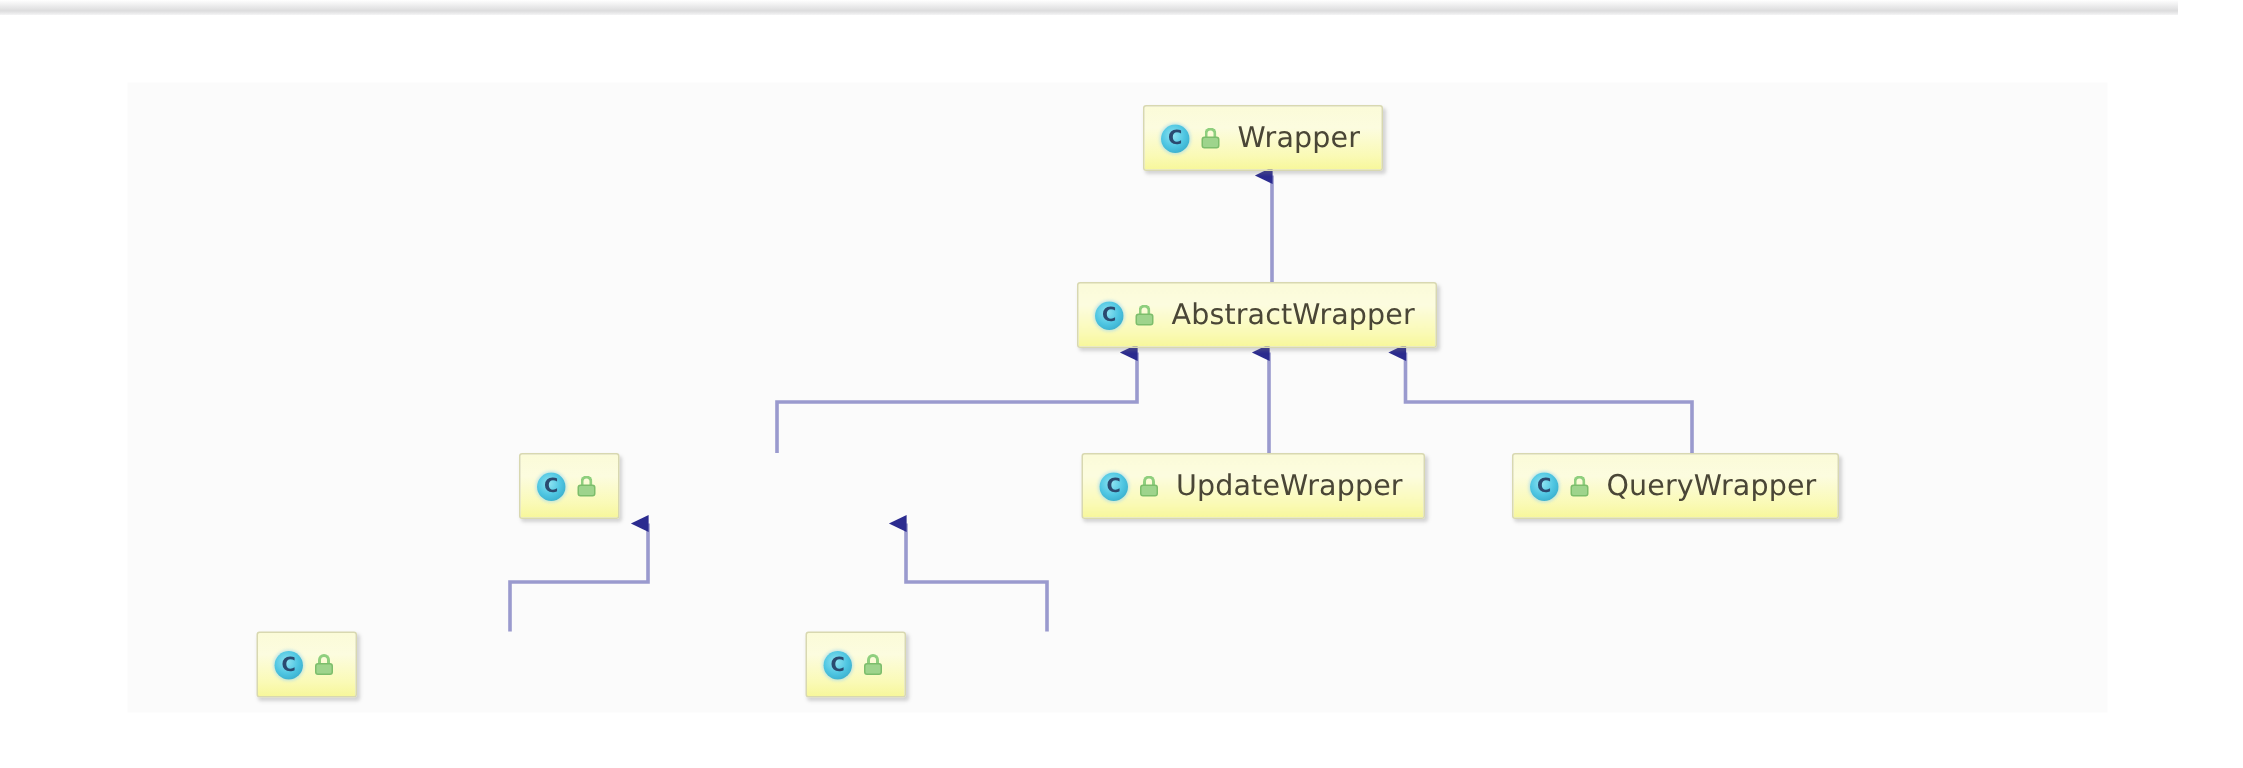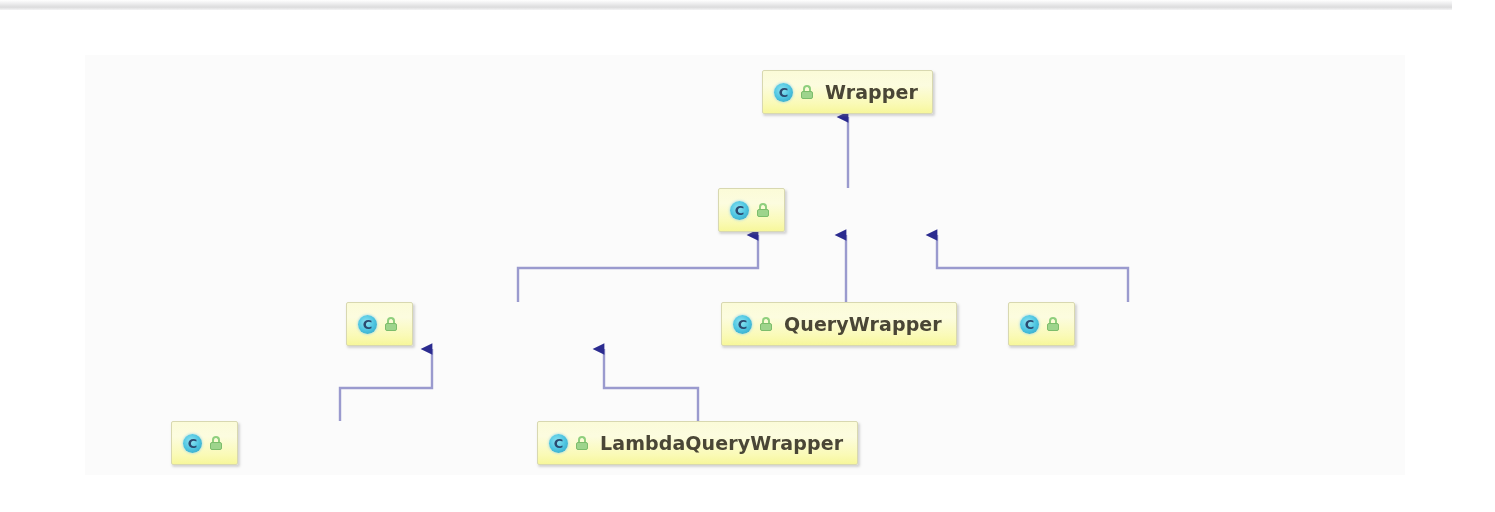--- a/index.html
+++ b/index.html
@@ -127,21 +127,21 @@
     background: #9ed48c;
     border: 1px solid #7cbd6b;
     border-radius: 2px;
     box-sizing: border-box;
   }
 
   .node-label {
     margin-left: 11px;
     font-family: "DejaVu Sans", sans-serif;
     font-size: 19px;
-    font-weight: 700;
+    font-weight: 400;
     color: #4a4636;
     letter-spacing: 0.1px;
   }
 
   
   #node-wrapper              { left: 762px;  top: 70px;  }
   #node-abstract-wrapper     { left: 718px;  top: 188px; }
   #node-abstract-lambda      { left: 346px;  top: 302px; }
   #node-update-wrapper       { left: 721px;  top: 302px; }
   #node-query-wrapper        { left: 1008px; top: 302px; }
@@ -197,20 +197,21 @@
   <div class="uml-node" id="node-abstract-wrapper">
     <span class="node-icons">
       <span class="class-icon">
         <span class="class-icon-letter">C</span>
       </span>
       <span class="lock-icon">
         <span class="shackle"></span>
         <span class="body"></span>
       </span>
     </span>
+    <span class="node-label">AbstractWrapper</span>
   </div>
 
   <div class="uml-node" id="node-abstract-lambda">
     <span class="node-icons">
       <span class="class-icon">
         <span class="class-icon-letter">C</span>
       </span>
       <span class="lock-icon">
         <span class="shackle"></span>
         <span class="body"></span>
@@ -221,35 +222,36 @@
   <div class="uml-node" id="node-update-wrapper">
     <span class="node-icons">
       <span class="class-icon">
         <span class="class-icon-letter">C</span>
       </span>
       <span class="lock-icon">
         <span class="shackle"></span>
         <span class="body"></span>
       </span>
     </span>
+    <span class="node-label">UpdateWrapper</span>
+  </div>
+
+  <div class="uml-node" id="node-query-wrapper">
+    <span class="node-icons">
+      <span class="class-icon">
+        <span class="class-icon-letter">C</span>
+      </span>
+      <span class="lock-icon">
+        <span class="shackle"></span>
+        <span class="body"></span>
+      </span>
+    </span>
     <span class="node-label">QueryWrapper</span>
   </div>
 
-  <div class="uml-node" id="node-query-wrapper">
-    <span class="node-icons">
-      <span class="class-icon">
-        <span class="class-icon-letter">C</span>
-      </span>
-      <span class="lock-icon">
-        <span class="shackle"></span>
-        <span class="body"></span>
-      </span>
-    </span>
-  </div>
-
   <div class="uml-node" id="node-lambda-update">
     <span class="node-icons">
       <span class="class-icon">
         <span class="class-icon-letter">C</span>
       </span>
       <span class="lock-icon">
         <span class="shackle"></span>
         <span class="body"></span>
       </span>
     </span>
@@ -258,16 +260,15 @@
   <div class="uml-node" id="node-lambda-query">
     <span class="node-icons">
       <span class="class-icon">
         <span class="class-icon-letter">C</span>
       </span>
       <span class="lock-icon">
         <span class="shackle"></span>
         <span class="body"></span>
       </span>
     </span>
-    <span class="node-label">LambdaQueryWrapper</span>
   </div>
 
 </div>
 
 </body></html>

